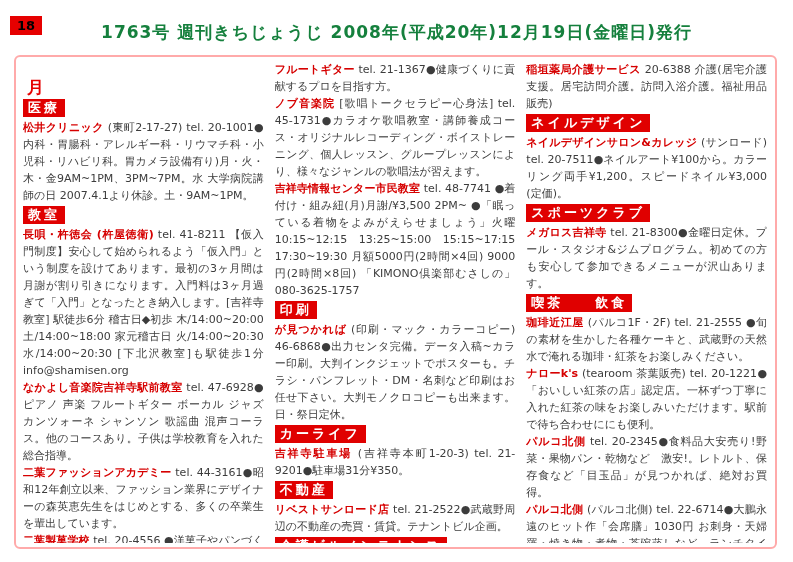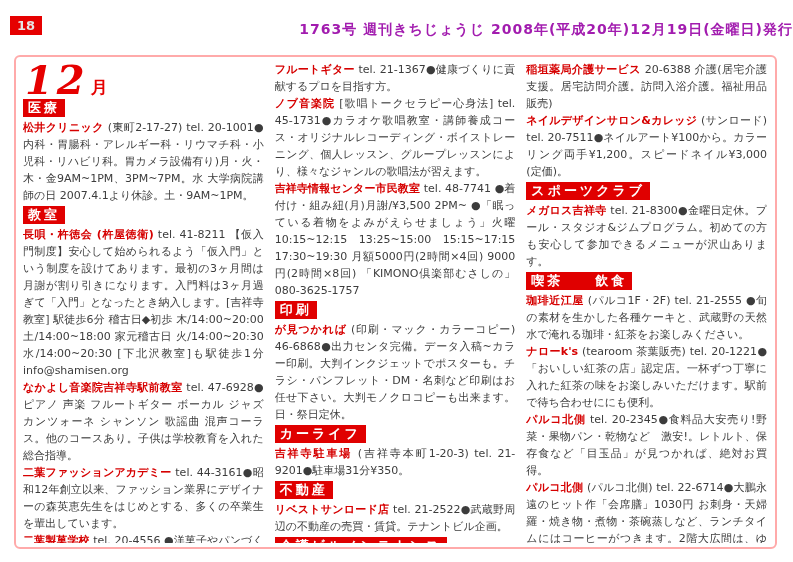--- a/index.html
+++ b/index.html
@@ -1,23 +1,23 @@
 <!DOCTYPE html>
 <html><head>
 <meta charset="utf-8">
 <style>
   html,body{margin:0;padding:0;background:#ffffff;}
   .page{position:relative;width:793px;height:562px;background:#ffffff;overflow:hidden;
         font-family:"DejaVu Sans",sans-serif;}
   
   .pagehead{position:relative;height:54px;}
-  .pnum{position:absolute;left:10px;top:16px;background:#e60000;color:#e5e5e5;
+  .pnum{position:absolute;left:10px;top:16px;background:#e60000;color:#000000;
         font-weight:bold;font-size:13px;line-height:13px;padding:3px 7px;}
-  .ptitle{margin:0;text-align:right;padding-top:21px;font-size:14px;font-weight:bold;
-          color:#a21caf;letter-spacing:1px;}
+  .ptitle{margin:0;text-align:center;padding-top:21px;font-size:17px;font-weight:bold;
+          color:#15803d;letter-spacing:1px;}
   
   .content{position:absolute;left:14px;right:16px;top:55px;bottom:13px;
            border:2px solid #ffaaaa;border-radius:6px;background:#ffffff;
            padding:4px 8px 4px 7px;display:flex;gap:11px;box-sizing:border-box;}
   .col{flex:1;min-width:0;overflow:hidden;font-size:11px;line-height:17px;color:#3c3c3c;}
   
   .month{display:flex;align-items:flex-end;height:36px;margin:0 0 2px 2px;}
   .m-num{font-family:"DejaVu Serif",serif;font-style:italic;font-weight:bold;
          font-size:40px;line-height:34px;color:#e60000;letter-spacing:4px;}
   .m-unit{font-size:17px;font-weight:bold;color:#e60000;margin-left:2px;line-height:19px;}
@@ -34,21 +34,20 @@
 <body>
 
 <div class="page">
   <div class="pagehead">
     <div class="pnum">18</div>
     <h1 class="ptitle">1763号 週刊きちじょうじ 2008年(平成20年)12月19日(金曜日)発行</h1>
   </div>
   <div class="content">
     <div class="col">
         <div class="month">
-          <span class="m-num">12</span>
           <span class="m-unit">月</span>
         </div>
         <div class="sec">医療</div>
         <p class="entry"><span class="ename">松井クリニック</span> <span class="ebody">(東町2-17-27) tel. 20-1001●内科・胃腸科・アレルギー科・リウマチ科・小児科・リハビリ科。胃カメラ設備有り)月・火・木・金9AM~1PM、3PM~7PM。水 大学病院講師の日 2007.4.1より休診。土・9AM~1PM。</span></p>
         <div class="sec">教室</div>
         <p class="entry"><span class="ename">長唄・杵徳会 (杵屋徳衛)</span> <span class="ebody">tel. 41-8211 【仮入門制度】安心して始められるよう「仮入門」という制度を設けてあります。最初の3ヶ月間は月謝が割り引きになります。入門料は3ヶ月過ぎて「入門」となったとき納入します。[吉祥寺教室] 駅徒歩6分 稽古日◆初歩 木/14:00~20:00 土/14:00~18:00 家元稽古日 火/14:00~20:30 水/14:00~20:30 [下北沢教室]も駅徒歩1分 info@shamisen.org</span></p>
         <p class="entry"><span class="ename">なかよし音楽院吉祥寺駅前教室</span> <span class="ebody">tel. 47-6928●ピアノ 声楽 フルートギター ボーカル ジャズ カンツォーネ シャンソン 歌謡曲 混声コーラス。他のコースあり。子供は学校教育を入れた総合指導。</span></p>
         <p class="entry"><span class="ename">二葉ファッションアカデミー</span> <span class="ebody">tel. 44-3161●昭和12年創立以来、ファッション業界にデザイナーの森英恵先生をはじめとする、多くの卒業生を輩出しています。</span></p>
         <p class="entry"><span class="ename">二葉製菓学校</span> <span class="ebody">tel. 20-4556 ●洋菓子やパンづくりのプロを目指す方。</span></p>
       </div>
@@ -59,20 +58,21 @@
         <div class="sec">印刷</div>
         <p class="entry"><span class="ename">が見つかれば</span> <span class="ebody">(印刷・マック・カラーコピー) 46-6868●出力センタ完備。データ入稿~カラー印刷。大判インクジェットでポスターも。チラシ・パンフレット・DM・名刺など印刷はお任せ下さい。大判モノクロコピーも出来ます。日・祭日定休。</span></p>
         <div class="sec">カーライフ</div>
         <p class="entry"><span class="ename">吉祥寺駐車場</span> <span class="ebody">(吉祥寺本町1-20-3) tel. 21-9201●駐車場31分¥350。</span></p>
         <div class="sec">不動産</div>
         <p class="entry"><span class="ename">リベストサンロード店</span> <span class="ebody">tel. 21-2522●武蔵野周辺の不動産の売買・賃貸。テナントビル企画。</span></p>
         <div class="sec">介護ビルメンテナンス</div>
       </div>
     <div class="col">
         <p class="entry"><span class="ename">稲垣薬局介護サービス</span> <span class="ebody">20-6388 介護(居宅介護支援。居宅訪問介護。訪問入浴介護。福祉用品販売)</span></p>
+        <div class="sec">ネイルデザイン</div>
         <p class="entry"><span class="ename">ネイルデザインサロン&amp;カレッジ</span> <span class="ebody">(サンロード) tel. 20-7511●ネイルアート¥100から。カラーリング両手¥1,200。スピードネイル¥3,000 (定価)。</span></p>
         <div class="sec">スポーツクラブ</div>
         <p class="entry"><span class="ename">メガロス吉祥寺</span> <span class="ebody">tel. 21-8300●金曜日定休。プール・スタジオ&amp;ジムプログラム。初めての方も安心して参加できるメニューが沢山あります。</span></p>
         <div class="sec">喫茶　　飲食</div>
         <p class="entry"><span class="ename">珈琲近江屋</span> <span class="ebody">(パルコ1F・2F) tel. 21-2555 ●旬の素材を生かした各種ケーキと、武蔵野の天然水で淹れる珈琲・紅茶をお楽しみください。</span></p>
         <p class="entry"><span class="ename">ナローk's</span> <span class="ebody">(tearoom 茶葉販売) tel. 20-1221●「おいしい紅茶の店」認定店。一杯ずつ丁寧に入れた紅茶の味をお楽しみいただけます。駅前で待ち合わせににも便利。</span></p>
         <p class="entry"><span class="ename">パルコ北側</span> <span class="ebody">tel. 20-2345●食料品大安売り!野菜・果物パン・乾物など　激安!。レトルト、保存食など「目玉品」が見つかれば、絶対お買得。</span></p>
         <p class="entry"><span class="ename">パルコ北側</span> <span class="ebody">(パルコ北側) tel. 22-6714●大鵬永遠のヒット作「会席膳」1030円 お刺身・天婦羅・焼き物・煮物・茶碗蒸しなど、ランチタイムにはコーヒーがつきます。2階大広間は、ゆったり70名までの宴会できます。</span></p>
       </div>
   </div>

